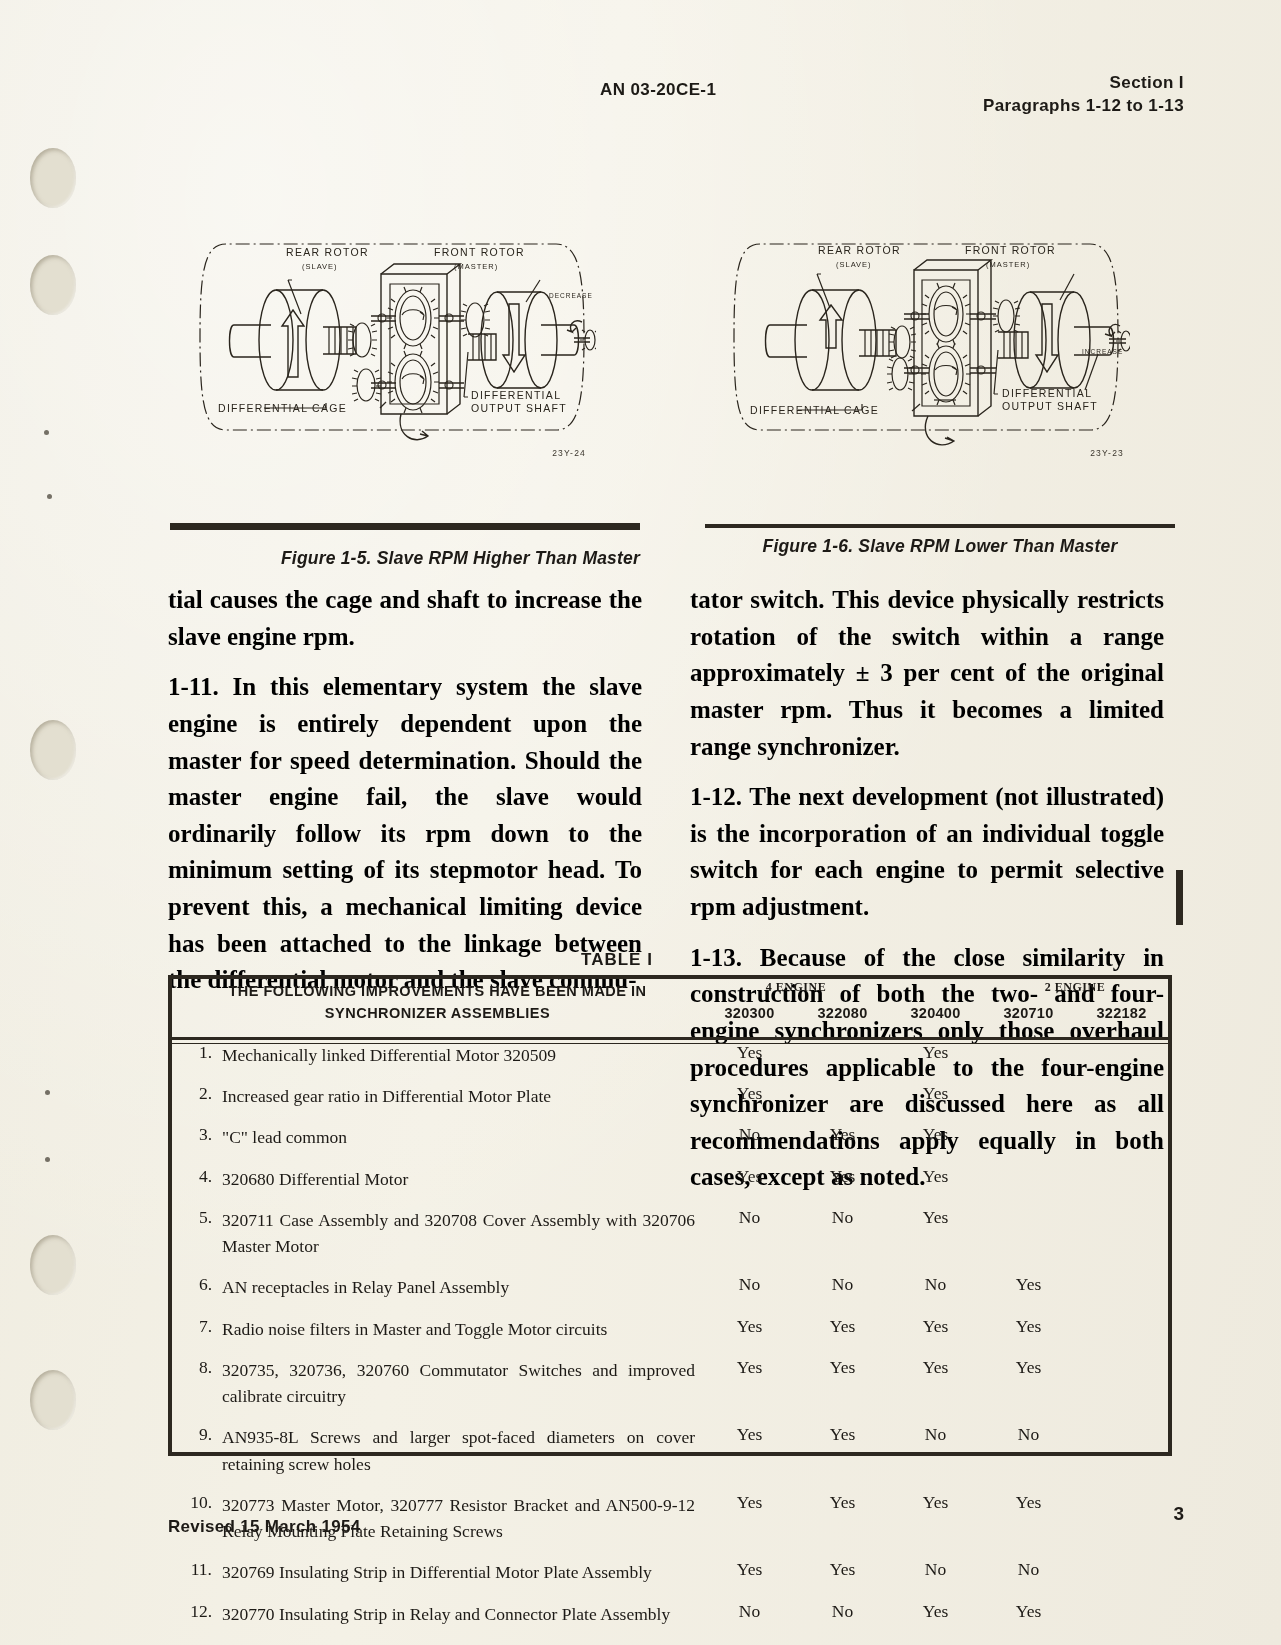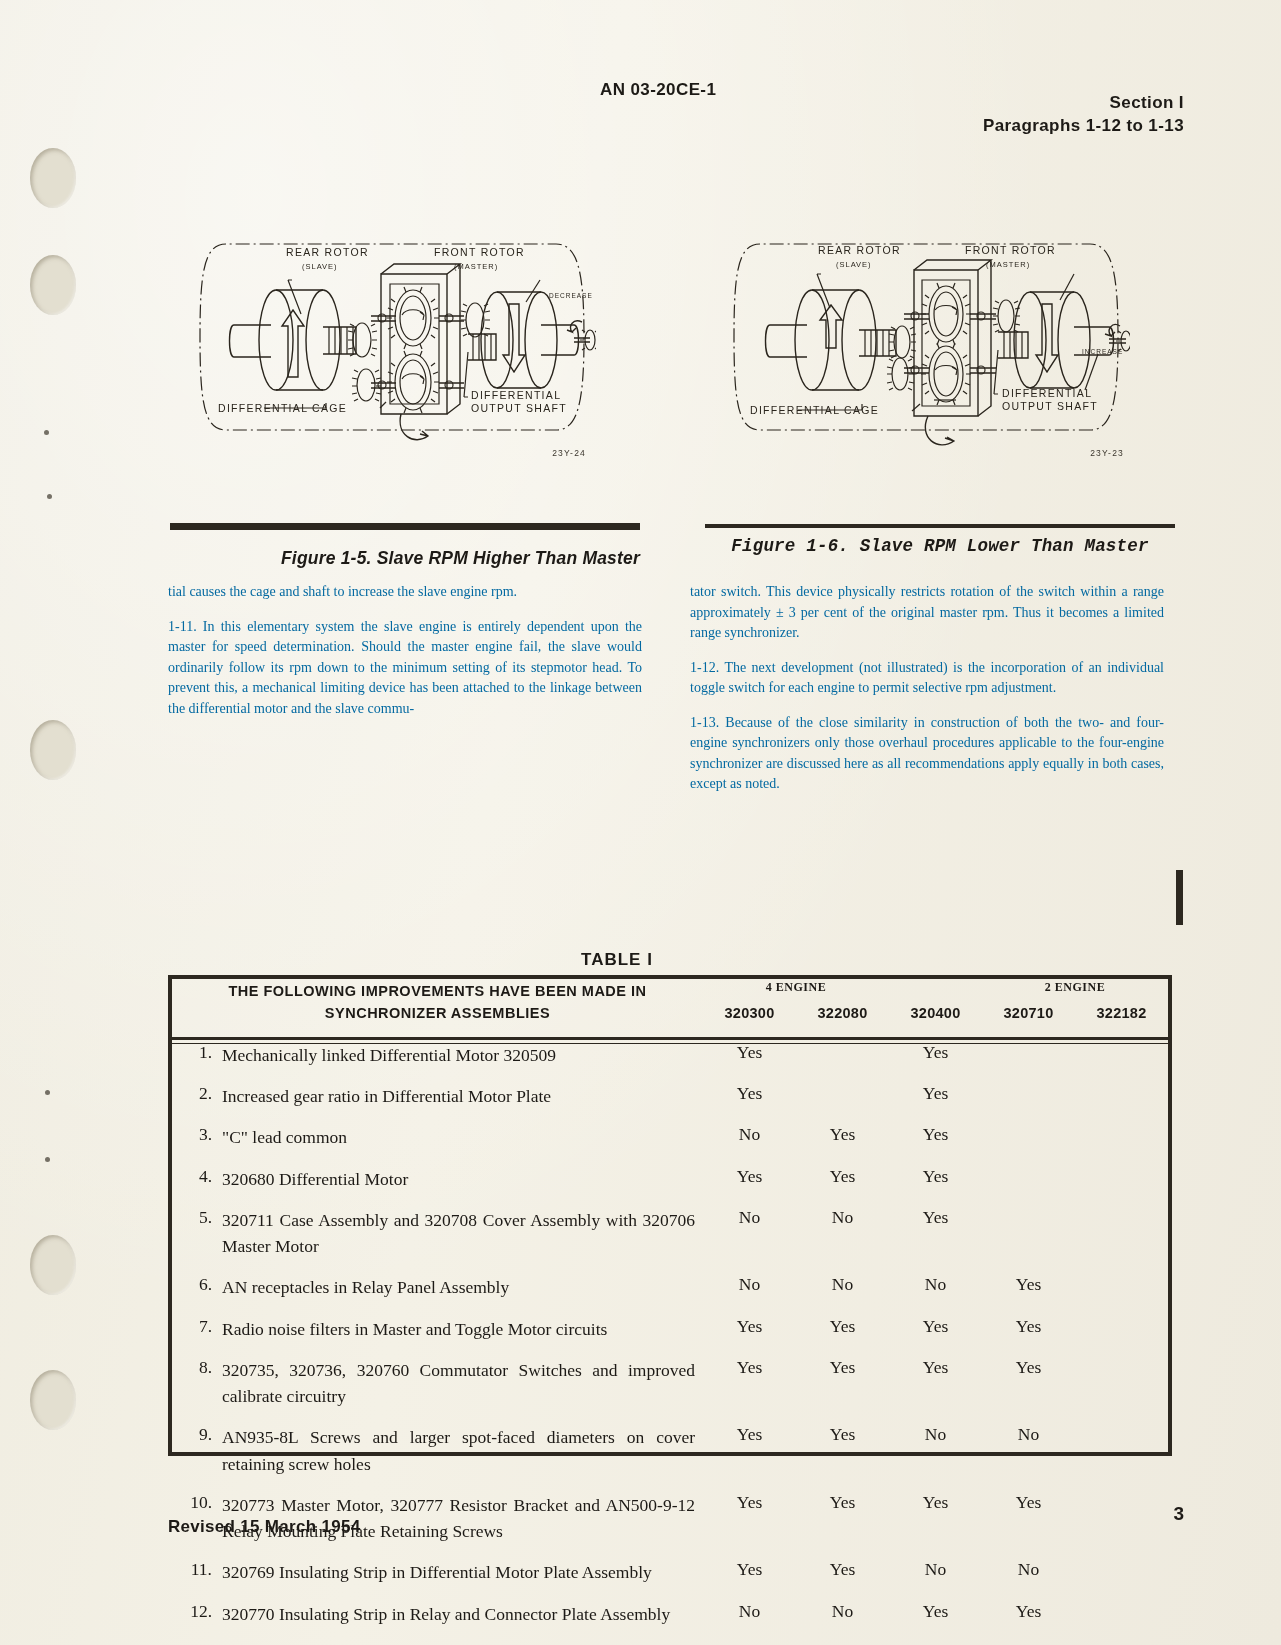--- a/index.html
+++ b/index.html
@@ -28,21 +28,21 @@
 
   .content { position:absolute; left:0; top:0; width:1281px; height:1645px; }
 
   
   .hdr-left {
     position:absolute; left:600px; top:80px;
     font-family:"Liberation Sans", sans-serif;
     font-weight:bold; font-size:17px; letter-spacing:.4px;
   }
   .hdr-right {
-    position:absolute; right:97px; top:92px;
+    position:absolute; right:97px; top:72px;
     text-align:right;
     font-family:"Liberation Sans", sans-serif;
     font-weight:bold; font-size:17px; letter-spacing:.4px; line-height:1.35;
   }
 
   
   .fig { position:absolute;text-align:right; }
   .fig svg { display:block; }
   .fig-code {
     position:absolute; right:0; bottom:20px;
@@ -54,23 +54,24 @@
   .caption {
     position:absolute;
     font-family:"Liberation Sans", sans-serif;
     font-weight:bold; font-style:italic; font-size:17.5px;
     letter-spacing:.2px; text-align:center;
   }
 
   
   .col {
     position:absolute; width:474px;
-    font-size:14px; line-height:1.465;
+    font-size:25px; line-height:1.465;
     text-align:justify; text-justify:inter-word;
-    color:#0369a1;
+    color:#000000;
+    font-weight:bold;
   }
   .col p { margin:0 0 14px 0; }
   .col p.ind { text-indent:40px; }
   .col p em { font-style:italic; }
 
   
   .table-title {
     position:absolute; top:950px; left:0; width:1234px;
     text-align:center;
     font-family:"Liberation Sans", sans-serif;
@@ -346,21 +347,21 @@
       <text class="dlab" x="235" y="32">FRONT ROTOR</text>
       <text class="dlab-s" x="256" y="45">(MASTER)</text>
       <text class="dlab" x="20" y="192">DIFFERENTIAL CAGE</text>
       <text class="dlab" x="272" y="175">DIFFERENTIAL</text>
       <text class="dlab" x="272" y="188">OUTPUT SHAFT</text>
       <text class="dlab-t" x="352" y="132">INCREASE</text>
     </svg>
     <div class="fig-code" style="right:6px;bottom:-6px;">23Y-23</div>
   </div>
   <div class="rule-thin" style="left:705px; top:524px; width:470px;"></div>
-  <div class="caption" style="left:705px; top:536px; width:470px;font-family:Liberation Mono, monospace;">Figure 1-6.   Slave RPM Lower Than Master</div>
+  <div class="caption" style="left:705px; top:536px; width:470px;">Figure 1-6.   Slave RPM Lower Than Master</div>
 
   <div class="col" style="left:168px; top:582px;">
     <p><span>tial causes the cage and shaft to increase the slave engine rpm.</span></p>
     <p><span>1-11.   In this elementary system the slave engine is entirely dependent upon the master for speed determination. Should the master engine fail, the slave would ordinarily follow its rpm down to the minimum setting of its stepmotor head. To prevent this, a mechanical limiting device has been attached to the linkage between the differential motor and the slave commu-</span></p>
   </div>
 
   <div class="col" style="left:690px; top:582px;">
     <p><span>tator switch. This device physically restricts rotation of the switch within a range approximately ± 3 per cent of the original master rpm. Thus it becomes a limited range synchronizer.</span></p>
     <p><span>1-12.   The next development (not illustrated) is the incorporation of an individual toggle switch for each engine to permit selective rpm adjustment.</span></p>
     <p><span>1-13.   Because of the close similarity in construction of both the two- and four-engine synchronizers only those overhaul procedures applicable to the four-engine synchronizer are discussed here as all recommendations apply equally in both cases, except as noted.</span></p>

